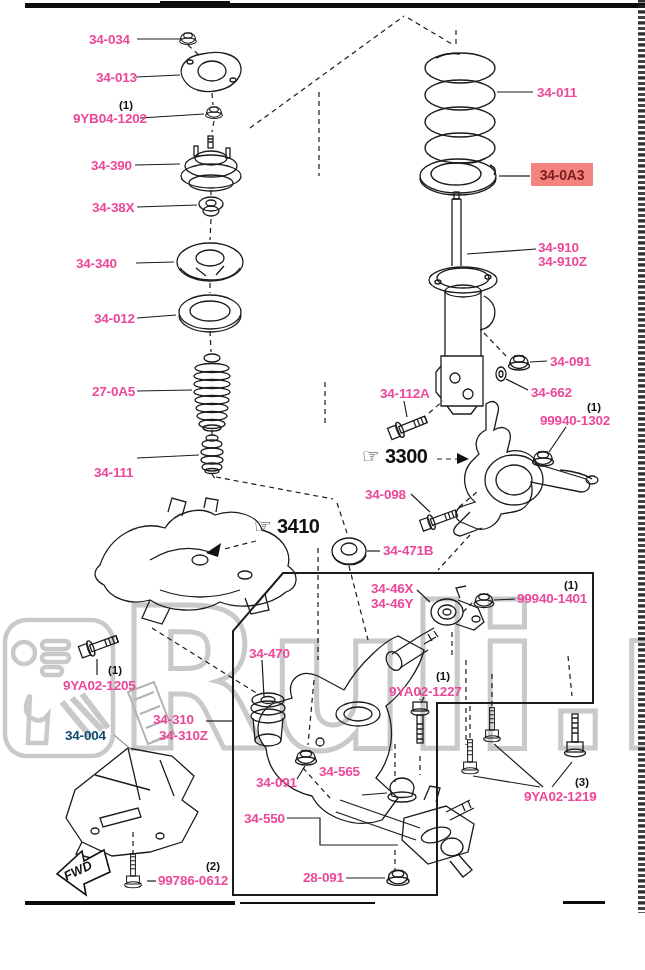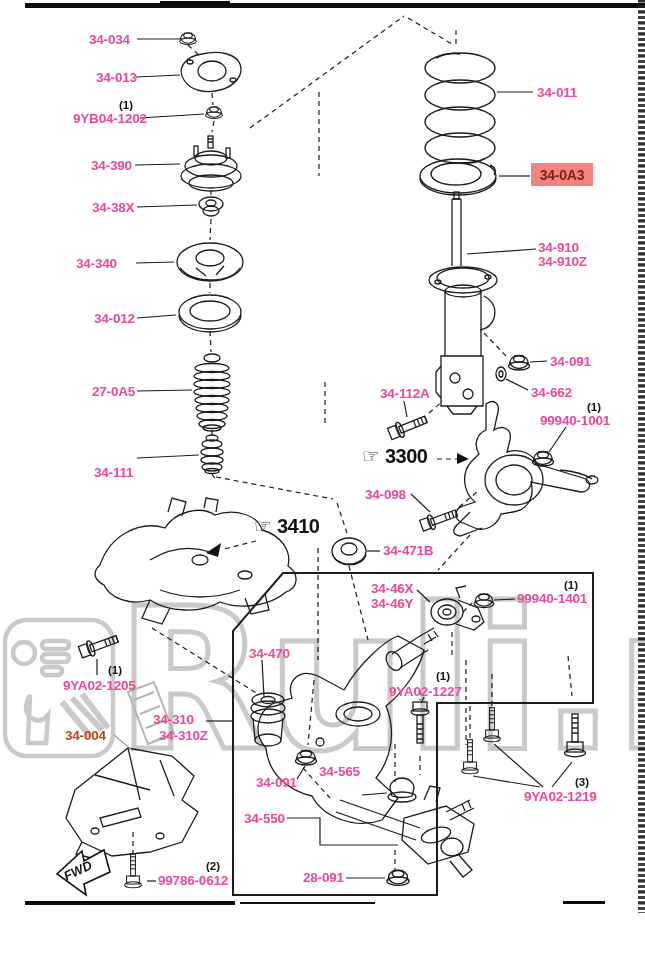--- a/index.html
+++ b/index.html
@@ -2,21 +2,21 @@
 <html><head>
 <meta charset="utf-8">
 <style>
   html,body{margin:0;padding:0;background:#fff;}
   .canvas{position:relative;width:645px;height:970px;background:#ffffff;overflow:hidden;
           font-family:"Liberation Sans",sans-serif;}
   svg{position:absolute;left:0;top:0;}
   .lbl{position:absolute;font:bold 13.5px/1.15 "Liberation Sans",sans-serif;color:#ec4899;
        white-space:nowrap;letter-spacing:-0.2px;}
   .qty{position:absolute;font:bold 11.5px/1 "Liberation Sans",sans-serif;color:#141414;white-space:nowrap;}
-  .gray{color:#c2410c;}
+  .gray{color:#0c4a6e;}
   .hl{position:absolute;left:531px;top:163px;width:62px;height:23px;background:#f4827e;
       display:flex;align-items:center;justify-content:center;
       font:bold 14px/1 "Liberation Sans",sans-serif;color:#7a1f1f;letter-spacing:-0.2px;}
   .secref{position:absolute;display:flex;align-items:center;gap:5px;color:#111;}
   .hand{font:20px/1 "DejaVu Sans",sans-serif;color:#222;}
   .secnum{font:bold 20px/1 "Liberation Sans",sans-serif;letter-spacing:-0.5px;}
   .fwd-text{position:absolute;left:63px;top:864px;transform:rotate(-26deg);
             font:italic bold 13px/1 "Liberation Sans",sans-serif;color:#111;}
   .footer{position:absolute;left:0;top:913px;width:645px;height:57px;background:#6e6e6e;
           display:flex;align-items:center;justify-content:center;gap:34px;
@@ -355,21 +355,21 @@
 <div class="lbl" style="left:92px;top:384px">27-0A5</div>
 <div class="lbl" style="left:94px;top:465px">34-111</div>
 <div class="lbl" style="left:537px;top:85px">34-011</div>
 <div class="hl">34-0A3</div>
 <div class="lbl" style="left:538px;top:240px">34-910</div>
 <div class="lbl" style="left:538px;top:254px">34-910Z</div>
 <div class="lbl" style="left:550px;top:354px">34-091</div>
 <div class="lbl" style="left:531px;top:385px">34-662</div>
 <div class="lbl" style="left:380px;top:386px">34-112A</div>
 <div class="qty" style="left:587px;top:402px">(1)</div>
-<div class="lbl" style="left:540px;top:413px">99940-1001</div>
+<div class="lbl" style="left:540px;top:413px">99940-1302</div>
 <div class="secref" style="left:362px;top:446px">
   <span class="hand">☞</span>
   <span class="secnum">3300</span>
 </div>
 <div class="lbl" style="left:365px;top:487px">34-098</div>
 <div class="secref" style="left:254px;top:516px">
   <span class="hand">☞</span>
   <span class="secnum">3410</span>
 </div>
 <div class="lbl" style="left:383px;top:543px">34-471B</div>

